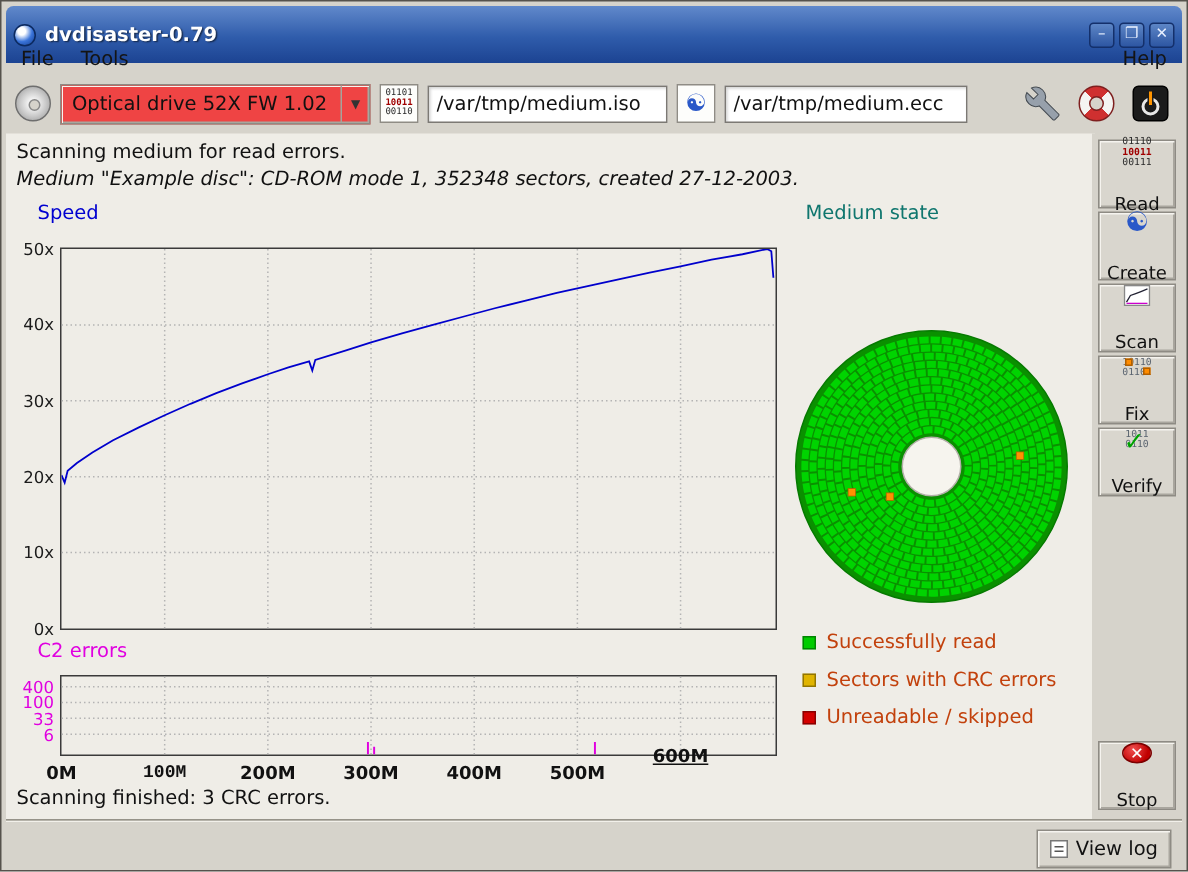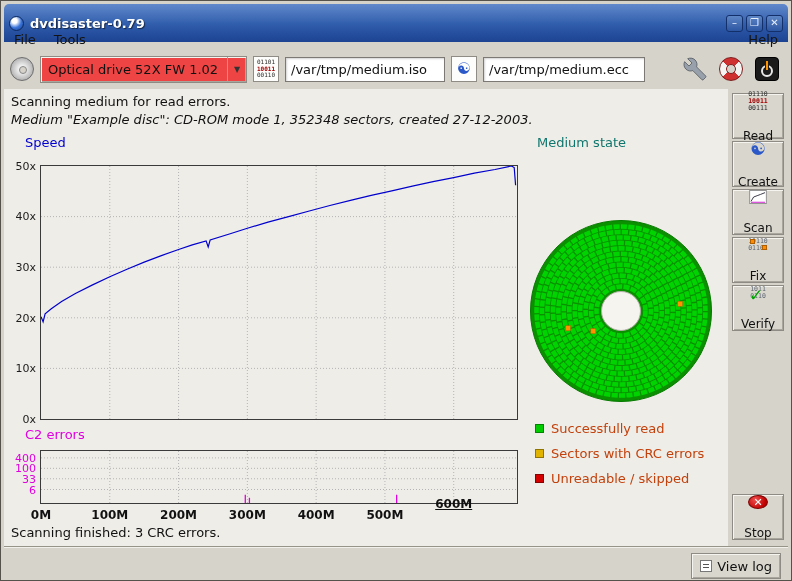--- a/index.html
+++ b/index.html
@@ -236,21 +236,21 @@
     </div>
 
     <div class="result-text">Scanning finished: 3 CRC errors.</div>
   <div class="tick" style="left: 2px; top: 324px; width: 30px;">0x</div>
       <div class="tick" style="left: 2px; top: 273.4px; width: 30px;">10x</div>
       <div class="tick" style="left: 2px; top: 222.8px; width: 30px;">20x</div>
       <div class="tick" style="left: 2px; top: 172.2px; width: 30px;">30x</div>
       <div class="tick" style="left: 2px; top: 121px; width: 30px;">40x</div>
       <div class="tick" style="left: 2px; top: 71px; width: 30px;">50x</div>
       <div class="xtick" style="left: 7px; top: 419px; width: 60px;">0M</div>
-      <div class="xtick" style="left: 75.7861px; top: 419px; width: 60px;">100M</div>
+      <div class="xtick" style="left: 75.7861px; top: 419px; width: 60px; font-family: Liberation Mono, monospace;">100M</div>
       <div class="xtick" style="left: 144.572px; top: 419px; width: 60px;">200M</div>
       <div class="xtick" style="left: 213.358px; top: 419px; width: 60px;">300M</div>
       <div class="xtick" style="left: 282.145px; top: 419px; width: 60px;">400M</div>
       <div class="xtick" style="left: 350.931px; top: 419px; width: 60px;">500M</div>
       <div class="xtick" style="left: 419.717px; top: 408px; width: 60px; text-decoration: underline;">600M</div>
       <div class="tick mag" style="left: 2px; top: 362.898px; width: 30px;">400</div>
       <div class="tick mag" style="left: 2px; top: 373.333px; width: 30px;">100</div>
       <div class="tick mag" style="left: 2px; top: 383.769px; width: 30px;">33</div>
       <div class="tick mag" style="left: 2px; top: 394.512px; width: 30px;">6</div>
     </div>

